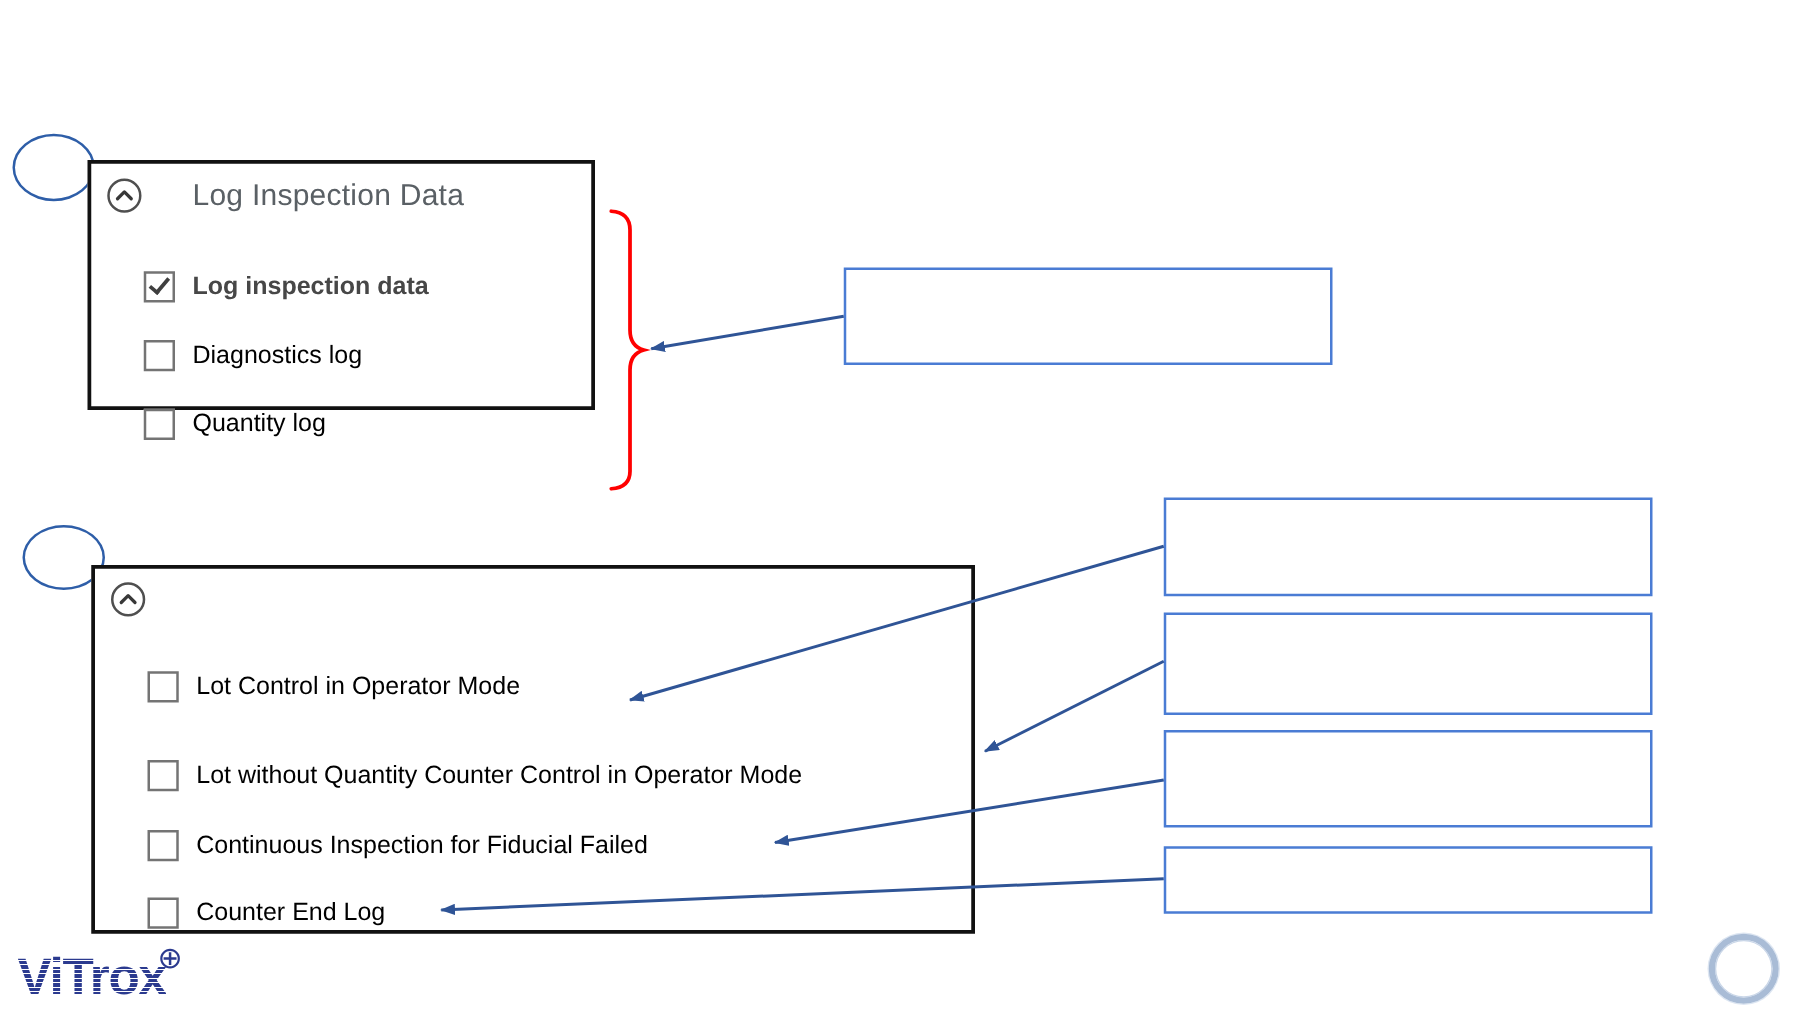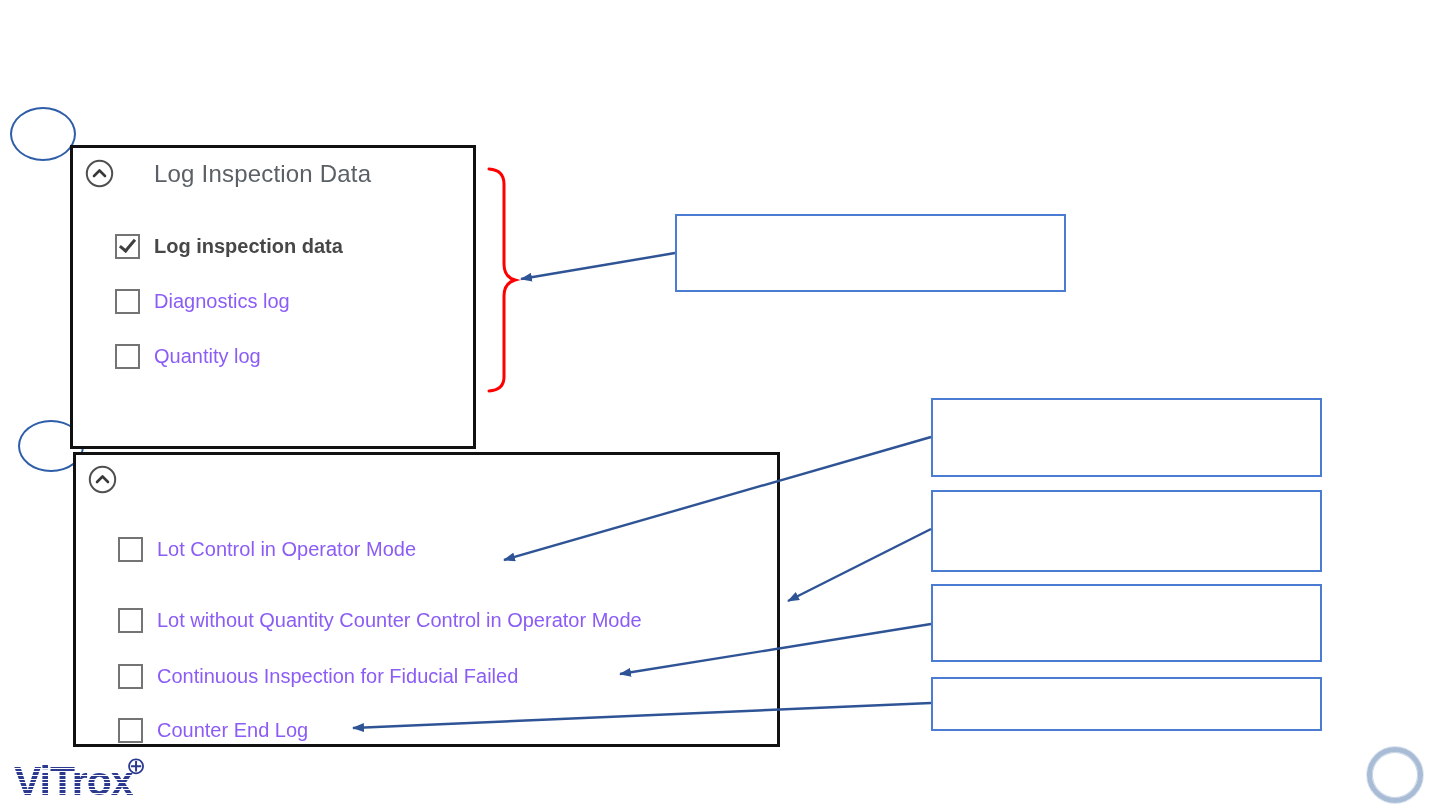--- a/index.html
+++ b/index.html
@@ -14,21 +14,21 @@
     background:transparent;
   }
   #step1{left:10px;top:107px;width:62px;height:50px;}
   #step2{left:18px;top:420px;width:62px;height:48px;}
 
   
   .panel{
     position:absolute;background:#ffffff;border:3px solid #111111;
     box-sizing:border-box;
   }
-  #panel-log{left:70px;top:145px;width:406px;height:304px;}
+  #panel-log{left:70px;top:128px;width:406px;height:200px;}
   #panel-ctrl{left:73px;top:452px;width:707px;height:295px;}
 
   .panel-header{position:absolute;left:12px;display:flex;align-items:center;}
   #panel-log .panel-header{top:11px;}
   #panel-ctrl .panel-header{top:10px;}
   .collapse-btn{width:29px;height:29px;display:inline-block;cursor:pointer;}
   .panel-title{
     margin-left:40px;font-size:24px;color:#5a6065;letter-spacing:.2px;
     white-space:nowrap;
   }
@@ -36,21 +36,21 @@
   .row{position:absolute;left:42px;height:24px;display:flex;align-items:center;}
   .checkbox{
     position:relative;width:21px;height:21px;border:2px solid #747474;
     background:#fff;display:inline-block;flex:0 0 auto;cursor:pointer;
   }
   .checkbox.checked::after{
     content:"";position:absolute;left:6px;top:0px;width:6px;height:13px;
     border:solid #3f3f3f;border-width:0 3px 3px 0;transform:rotate(40deg);
   }
   .row .label{
-    margin-left:14px;font-size:20px;color:#8b5cf6;white-space:nowrap;
+    margin-left:14px;font-size:20px;color:#000000;white-space:nowrap;
   }
   .row .label.bold{font-weight:bold;color:#474747;}
 
   
   .callout{
     position:absolute;border:2px solid #4a7cd4;background:#ffffff;
     box-sizing:border-box;
   }
   #callout-0{left:675px;top:214px;width:391px;height:78px;}
   #callout-1{left:931px;top:398px;width:391px;height:79px;}

